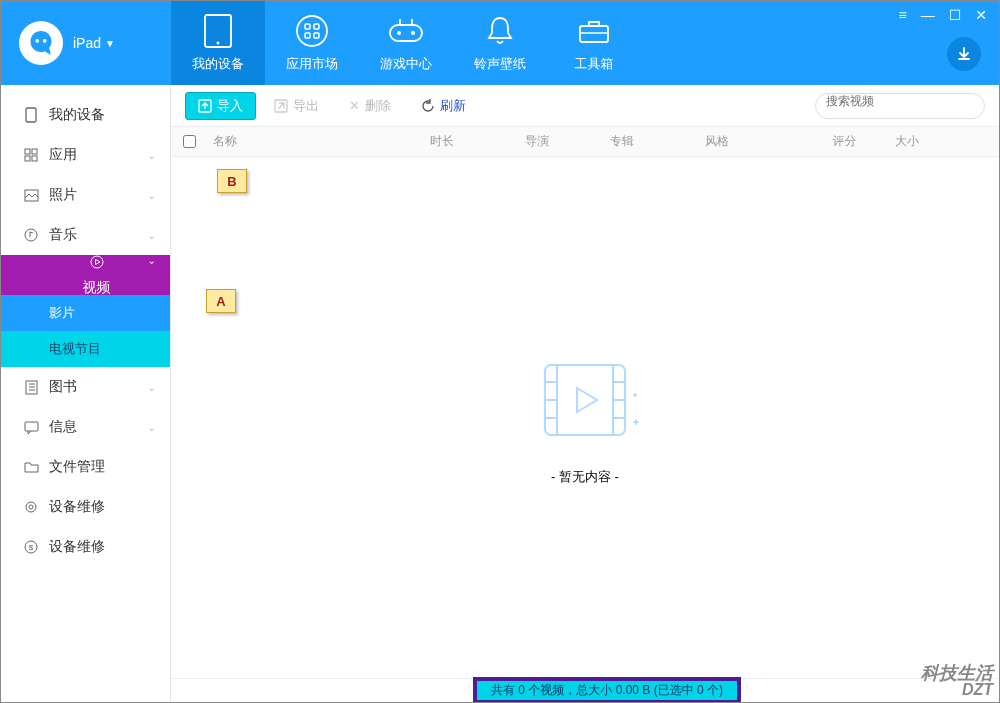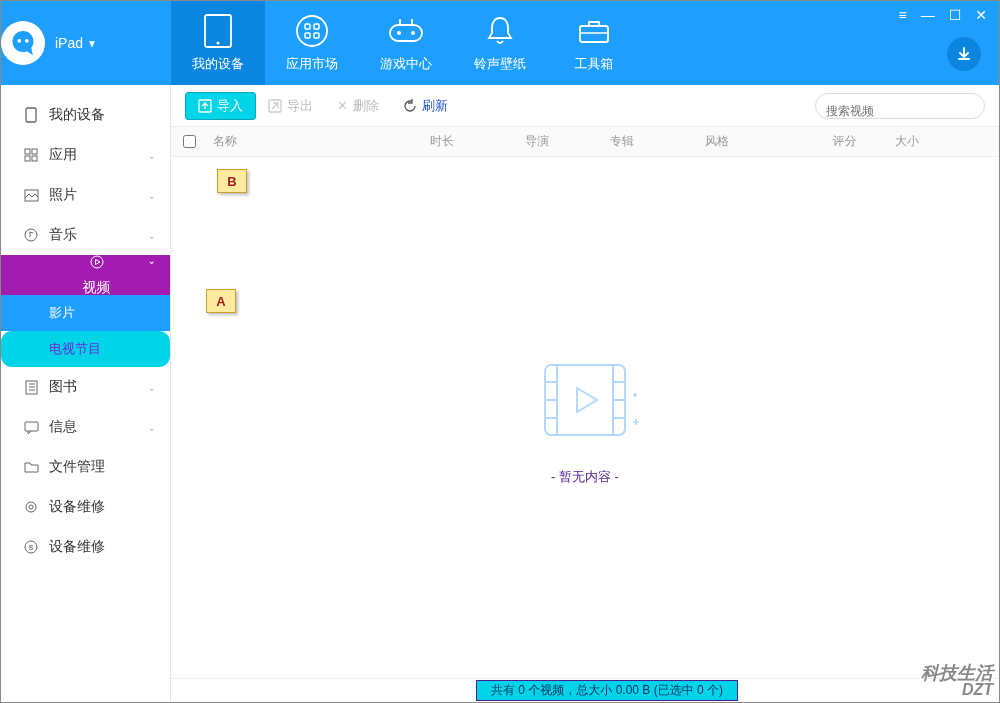--- a/index.html
+++ b/index.html
@@ -1,21 +1,21 @@
 <!DOCTYPE html>
 <html><head>
   <meta charset="utf-8">
   <style>
     * { margin: 0; padding: 0; box-sizing: border-box; }
     body { font-family: "Microsoft YaHei", Arial, sans-serif; font-size: 13px; color: #333; background: #fff; }
     .app { width: 1000px; height: 703px; border: 1px solid #888; position: relative; display: flex; flex-direction: column; }
     
     
     .header { height: 84px; background: #1e9fff; display: flex; align-items: stretch; color: #fff; position: relative; }
-    .logo-area { width: 170px; display: flex; align-items: center; gap: 10px; }
+    .logo-area { width: 170px; display: flex; align-items: center; padding-left: 18px; gap: 10px; }
     .logo-circle { width: 44px; height: 44px; background: #fff; border-radius: 50%; display: flex; align-items: center; justify-content: center; }
     .logo-circle svg { width: 30px; height: 30px; }
     .device-label { font-size: 14px; display: flex; align-items: center; gap: 4px; cursor: pointer; }
     .nav-tabs { display: flex; }
     .nav-tab { width: 94px; display: flex; flex-direction: column; align-items: center; justify-content: center; gap: 6px; cursor: pointer; font-size: 13px; }
     .nav-tab.active { background: #0b86e0; }
     .nav-icon { width: 36px; height: 36px; display: flex; align-items: center; justify-content: center; }
     .window-controls { position: absolute; top: 6px; right: 12px; display: flex; gap: 14px; font-size: 14px; }
     .window-controls span { cursor: pointer; }
     .download-btn { position: absolute; right: 18px; bottom: 14px; width: 34px; height: 34px; background: #0b86e0; border-radius: 50%; display: flex; align-items: center; justify-content: center; cursor: pointer; }
@@ -23,44 +23,44 @@
     
     .body { flex: 1; display: flex; overflow: hidden; }
     .sidebar { width: 170px; border-right: 1px solid #e6e6e6; padding-top: 10px; overflow-y: auto; }
     .side-item { height: 40px; display: flex; align-items: center; padding-left: 22px; gap: 10px; cursor: pointer; font-size: 14px; color: #333; position: relative; }
     .side-item.active-group { background: #a21caf; color: #fff; flex-direction: column; }
     .side-item .chev { position: absolute; right: 14px; color: #bbb; font-size: 10px; }
     .side-item.active-group .chev { color: #fff; }
     .side-icon { width: 16px; height: 16px; display: flex; align-items: center; justify-content: center; }
     .sub-item { height: 36px; display: flex; align-items: center; padding-left: 48px; cursor: pointer; font-size: 13px; }
     .sub-item.selected { background: #1e9fff; color: #fff; }
-    .sub-item.cyan { background: #00d4e8; color: #6d28d9; border-radius: 11px; }
+    .sub-item.cyan { background: #00d4e8; color: #0c4a6e; }
     
     
     .main { flex: 1; display: flex; flex-direction: column; position: relative; }
-    .toolbar { height: 42px; display: flex; align-items: center; padding: 0 14px; border-bottom: 1px solid #eee; }
+    .toolbar { height: 42px; display: flex; align-items: center; padding: 0 14px; gap: 6px; border-bottom: 1px solid #eee; }
     .tbtn { height: 28px; padding: 0 12px; display: flex; align-items: center; gap: 5px; border-radius: 3px; cursor: pointer; font-size: 13px; }
     .tbtn.primary { background: #00d4e8; color: #fff; border: 1px solid #0aa8bb; }
     .tbtn.disabled { color: #bbb; cursor: default; }
     .tbtn.normal { color: #1d4ed8; }
-    .search-box { margin-left: auto; width: 170px; height: 26px; border: 1px solid #ddd; border-radius: 13px; display: flex; align-items: flex-end; padding: 0 10px; color: #aaa; font-size: 12px; }
+    .search-box { margin-left: auto; width: 170px; height: 26px; border: 1px solid #ddd; border-radius: 13px; display: flex; align-items: flex-start; padding: 0 10px; color: #aaa; font-size: 12px; }
     .search-box input { border: none; outline: none; flex: 1; font-size: 12px; color: #555; background: transparent; }
     
     .col-head { height: 30px; background: #fafafa; border-bottom: 1px solid #eee; display: flex; align-items: center; font-size: 12px; color: #999; }
     .col-head .chk { width: 36px; display: flex; justify-content: center; }
     .col-head .col { padding-left: 6px; }
     
     .content { flex: 1; display: flex; flex-direction: column; align-items: center; justify-content: center; position: relative; }
     .empty-illus { width: 120px; height: 100px; margin-bottom: 18px; }
-    .empty-text { color: #4c1d95; font-size: 13px; }
+    .empty-text { color: #000000; font-size: 13px; }
     
     .callout { position: absolute; width: 30px; height: 24px; background: #ffeaa0; border: 1px solid #c9a030; box-shadow: 2px 2px 3px rgba(0,0,0,.25); display: flex; align-items: center; justify-content: center; font-weight: bold; color: #a02020; font-size: 13px; }
     
     .statusbar { height: 24px; font-size: 12px; color: #555; display: flex; align-items: center; justify-content: center; border-top: 1px solid #eee; }
-    .status-pill { background: #00d4e8; color: #036; padding: 1px 14px; border: 1px solid #4c1d95; margin-left: 44px; }
+    .status-pill { background: #00d4e8; color: #036; padding: 1px 14px; border: 4px solid #4c1d95; margin-left: 44px; }
     
     .watermark { position: absolute; right: 6px; bottom: 4px; color: #888; font-size: 18px; font-style: italic; font-weight: bold; pointer-events: none; line-height: 1; text-align: right;}
     .watermark small{font-size:16px; display:block;}
     
     input[type=checkbox]{ width:13px; height:13px; }
   </style>
 </head>
 <body>
 
 <div class="app">

